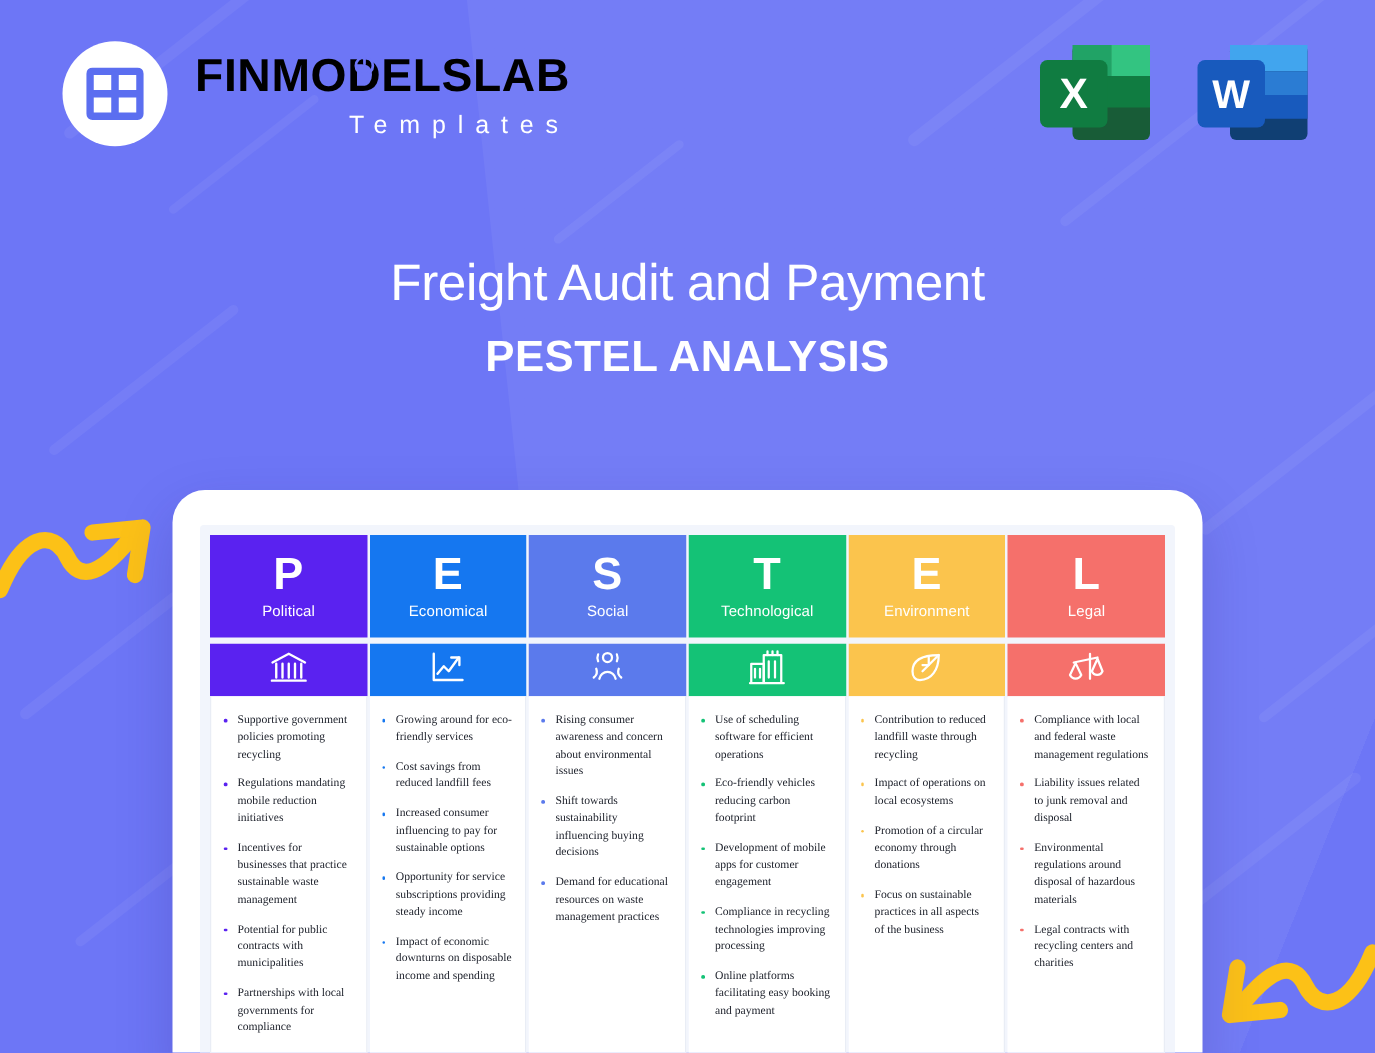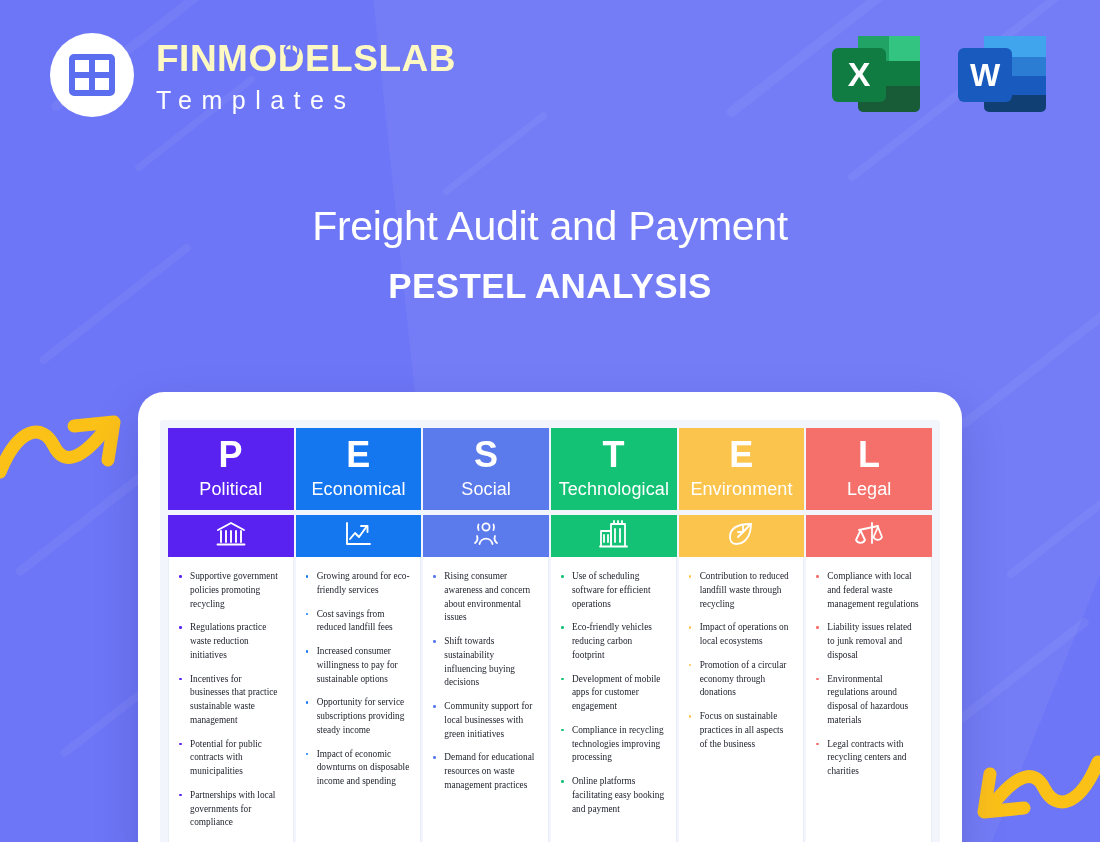--- a/index.html
+++ b/index.html
@@ -46,37 +46,38 @@
   }
   .brand-mark {
     width: 84px; height: 84px;
     border-radius: 50%;
     background: #ffffff;
     display: flex; align-items: center; justify-content: center;
     flex: none;
   }
   .brand-text { padding-top: 2px; }
   .brand-name {
-    color: #fef9c3;
+    color: #000000;
     font-size: 37px;
     font-weight: bold;
     letter-spacing: 0.5px;
     line-height: 1;
     white-space: nowrap;
     position: relative;
     text-align: right;
   }
   .brand-sub {
     color: #ffffff;
-    font-size: 25px;
+    font-size: 20px;
     font-weight: 400;
     letter-spacing: 9.5px;
     line-height: 1;
     margin-top: 11px;
     white-space: nowrap;
+    text-align: right;
   }
 
   .office-icons {
     position: absolute;
     right: 48px; top: 28px;
     display: flex; gap: 28px;
   }
 
   
   .title-block {
@@ -140,21 +141,21 @@
     color: #ffffff;
     position: relative;
   }
   .head-letter {
     font-size: 36px;
     font-weight: bold;
     line-height: 0.95;
     letter-spacing: 0.5px;
   }
   .head-label {
-    font-size: 18px;
+    font-size: 12px;
     font-weight: 400;
     margin-top: 6px;
     letter-spacing: 0.1px;
   }
 
   .icon-cell {
     height: 42px;
     margin-top: 5px;
     display: flex; align-items: center; justify-content: center;
   }
@@ -285,21 +286,21 @@
           <div class="icon-cell" style="background: rgb(90, 34, 240);">
             <span><svg width="30" height="28" viewBox="0 0 30 28" fill="none" stroke="#fff" stroke-width="1.9" stroke-linecap="round">
                 <path d="M2 10 L15 3 L28 10"></path>
                 <path d="M1.5 24.5 H28.5"></path>
                 <path d="M5 11 V22 M10 11 V22 M15 11 V22 M20 11 V22 M25 11 V22"></path>
               </svg></span>
           </div>
           <div class="body-cell">
             <ul class="points" style="--bullet: #5a22f0;">
               <li>Supportive government policies promoting recycling</li>
-              <li>Regulations practice waste reduction initiatives</li>
+              <li>Regulations mandating mobile reduction initiatives</li>
               <li>Incentives for businesses that practice sustainable waste management</li>
               <li>Potential for public contracts with municipalities</li>
               <li>Partnerships with local governments for compliance</li>
             </ul>
           </div>
         </div>
         <div class="col">
           <div class="head-cell" style="background: rgb(21, 119, 240);">
             <div class="head-letter">E</div>
             <div class="head-label">Economical</div>
@@ -308,21 +309,21 @@
             <span><svg width="28" height="26" viewBox="0 0 28 26" fill="none" stroke="#fff" stroke-width="1.9" stroke-linecap="round" stroke-linejoin="round">
                 <path d="M3 2 V23 H26"></path>
                 <path d="M6 18 L11 12 L15 16 L23 5"></path>
                 <path d="M17 5 H23.5 V11"></path>
               </svg></span>
           </div>
           <div class="body-cell">
             <ul class="points" style="--bullet: #1577f0;">
               <li>Growing around for eco-friendly services</li>
               <li>Cost savings from reduced landfill fees</li>
-              <li>Increased consumer willingness to pay for sustainable options</li>
+              <li>Increased consumer influencing to pay for sustainable options</li>
               <li>Opportunity for service subscriptions providing steady income</li>
               <li>Impact of economic downturns on disposable income and spending</li>
             </ul>
           </div>
         </div>
         <div class="col">
           <div class="head-cell" style="background: rgb(91, 122, 236);">
             <div class="head-letter">S</div>
             <div class="head-label">Social</div>
           </div>
@@ -333,21 +334,20 @@
                 <path d="M22.5 3.5 A7 7 0 0 1 22.5 9"></path>
                 <path d="M8.5 23 A6.6 6.6 0 0 1 21.5 23"></path>
                 <path d="M4 22 A6 6 0 0 0 6 15"></path>
                 <path d="M26 22 A6 6 0 0 1 24 15"></path>
               </svg></span>
           </div>
           <div class="body-cell">
             <ul class="points" style="--bullet: #5b7aec;">
               <li>Rising consumer awareness and concern about environmental issues</li>
               <li>Shift towards sustainability influencing buying decisions</li>
-              <li>Community support for local businesses with green initiatives</li>
               <li>Demand for educational resources on waste management practices</li>
             </ul>
           </div>
         </div>
         <div class="col">
           <div class="head-cell" style="background: rgb(20, 194, 118);">
             <div class="head-letter">T</div>
             <div class="head-label">Technological</div>
           </div>
           <div class="icon-cell" style="background: rgb(20, 194, 118);">

